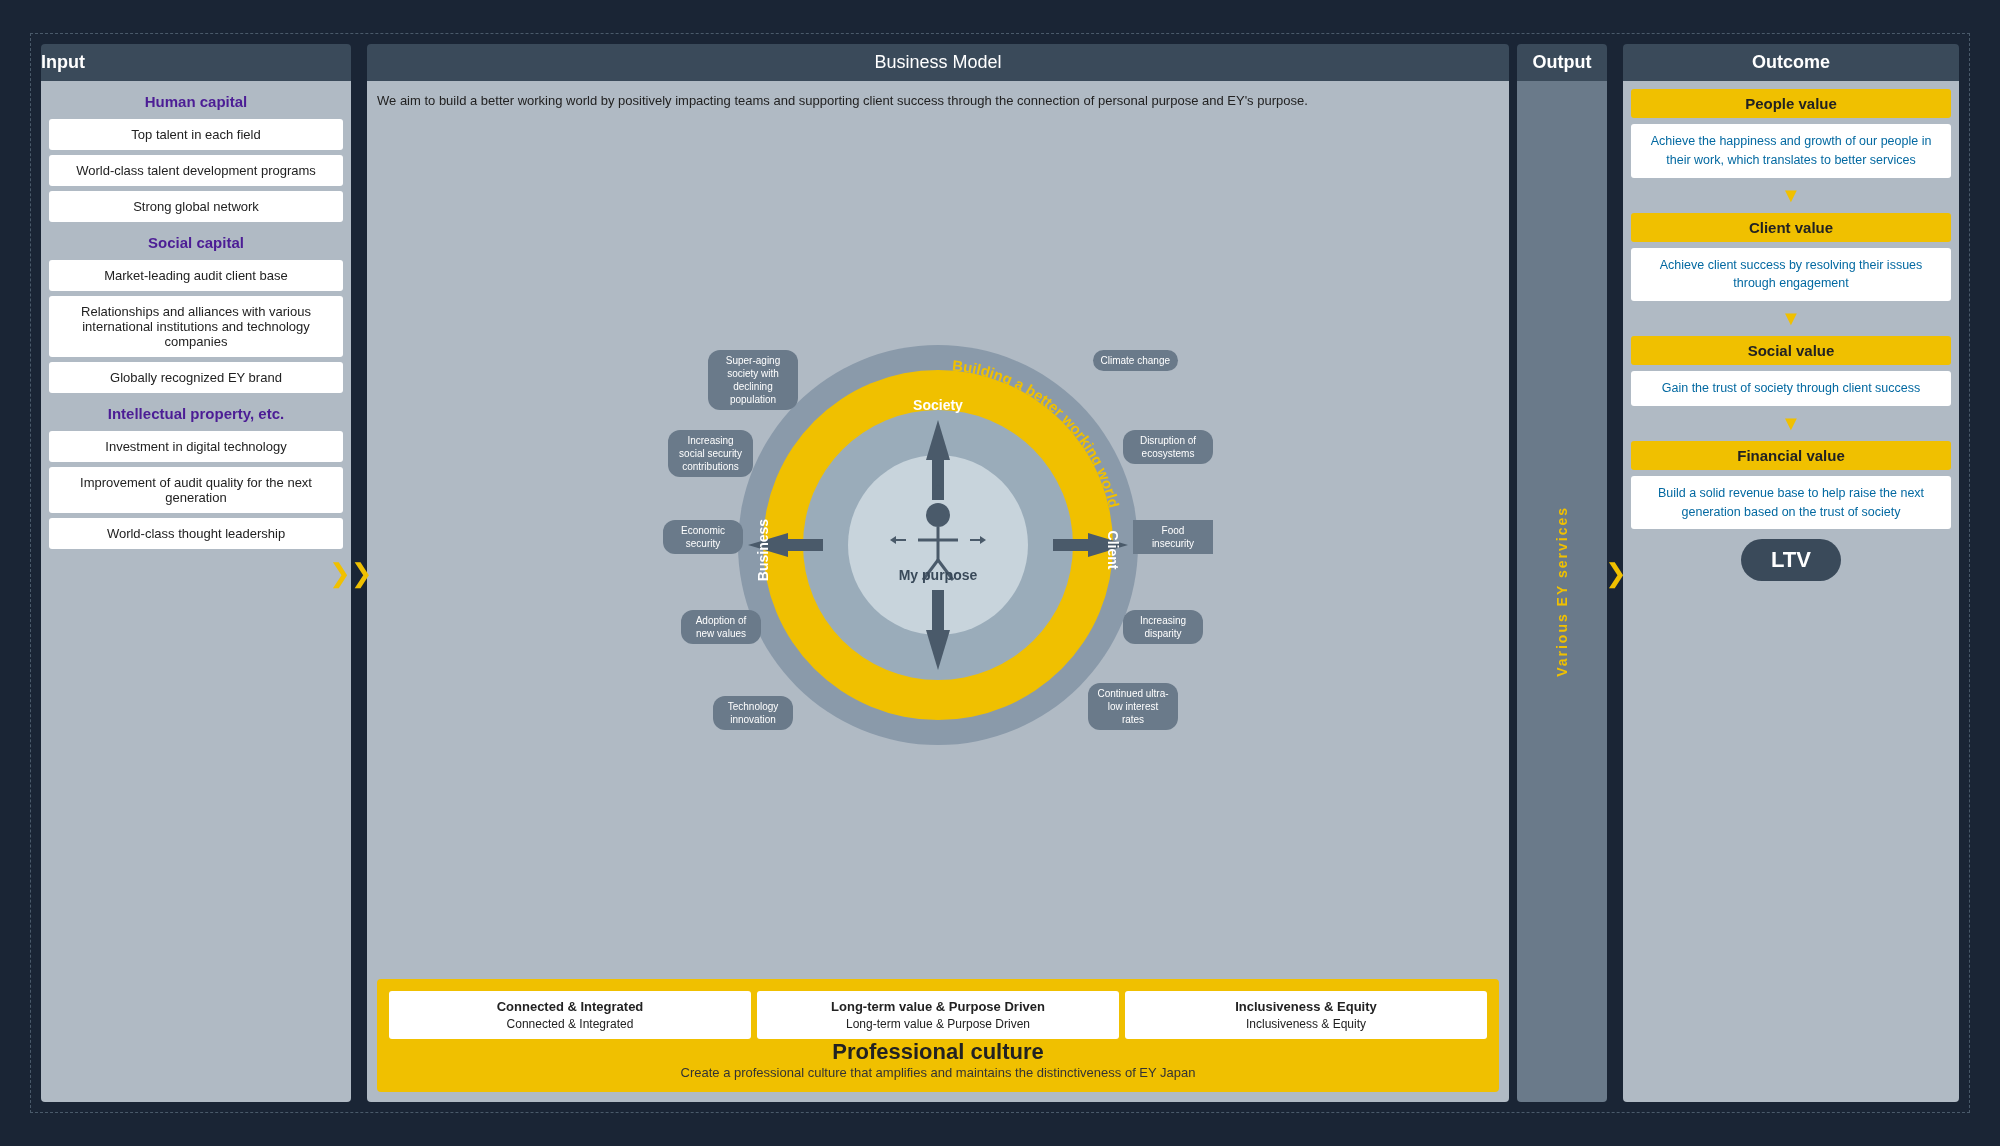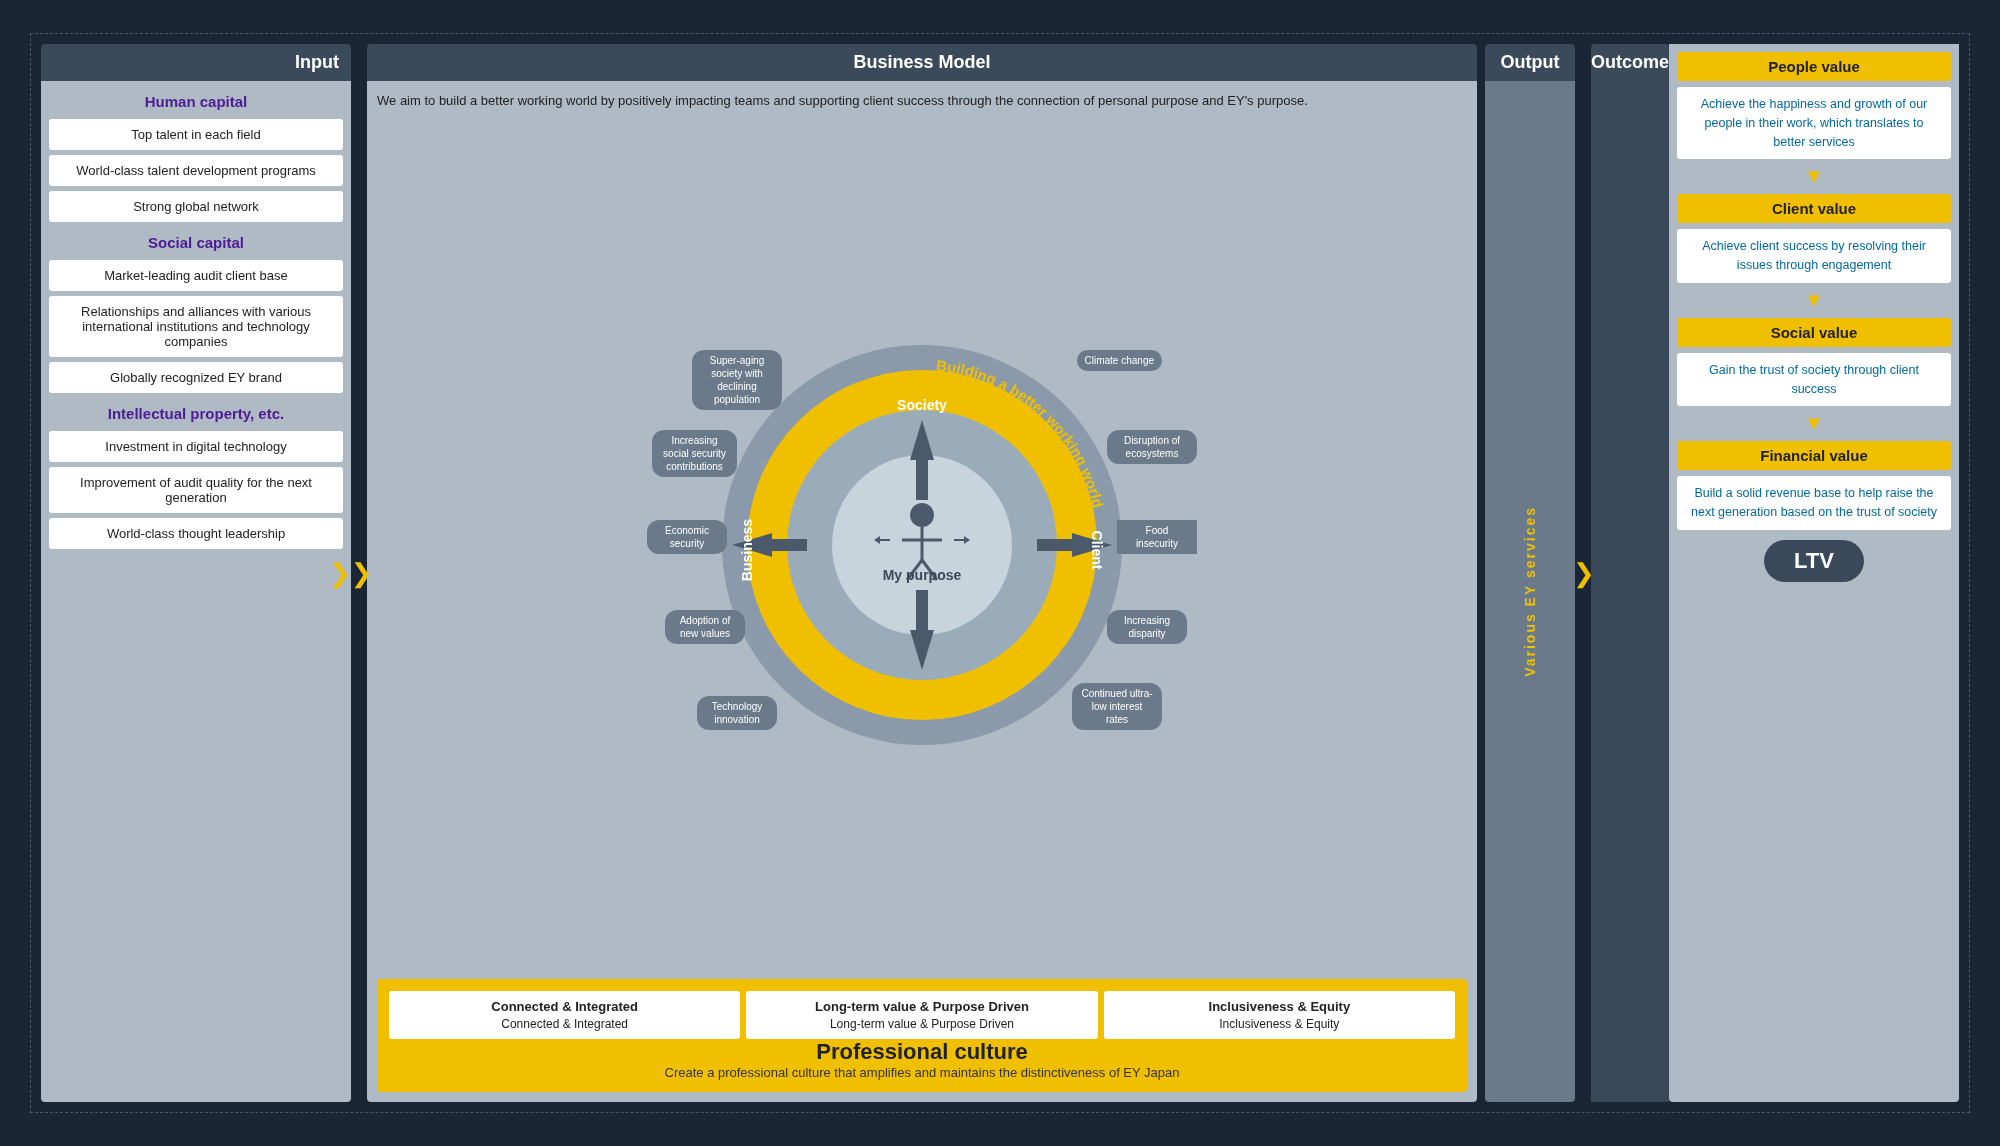--- a/index.html
+++ b/index.html
@@ -28,23 +28,23 @@
     .input-column {
       width: 310px;
       flex-shrink: 0;
       display: flex;
       flex-direction: column;
       gap: 0;
     }
     .column-header {
       background: #3a4a5a;
       color: #fff;
-      text-align: right;
+      text-align: left;
       font-size: 18px;
-      padding: 8px 12px;
+      padding: 8px 0;
       border-radius: 4px 4px 0 0;
       font-weight: bold;
     }
     .input-body {
       background: #b0bac4;
       padding: 8px;
       flex: 1;
       display: flex;
       flex-direction: column;
       gap: 8px;
@@ -77,21 +77,21 @@
       display: flex;
       flex-direction: column;
       gap: 0;
     }
     .business-header {
       background: #3a4a5a;
       color: #fff;
       text-align: center;
       font-size: 18px;
       padding: 8px 0;
-      font-weight: bold;
+      font-weight: normal;
       border-radius: 4px 4px 0 0;
     }
     .business-body {
       background: #b0bac4;
       flex: 1;
       padding: 10px;
       display: flex;
       flex-direction: column;
       gap: 8px;
       border-radius: 0 0 4px 4px;
@@ -184,23 +184,24 @@
       font-weight: bold;
       writing-mode: vertical-rl;
       text-orientation: mixed;
       transform: rotate(180deg);
       white-space: nowrap;
       letter-spacing: 2px;
     }
 
     
     .outcome-column {
-      width: 368px;
+      width: 336px;
       flex-shrink: 0;
       display: flex;
+      flex-direction: column;
       gap: 0;
     }
     .outcome-header {
       background: #3a4a5a;
       color: #fff;
       text-align: center;
       font-size: 18px;
       padding: 8px 0;
       font-weight: bold;
       border-radius: 4px 4px 0 0;

